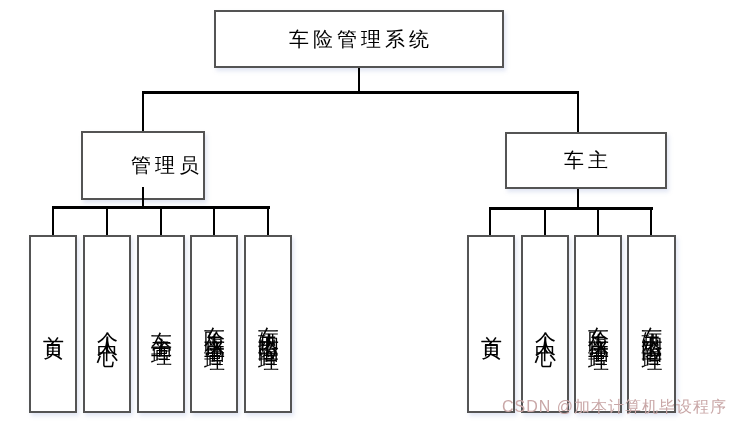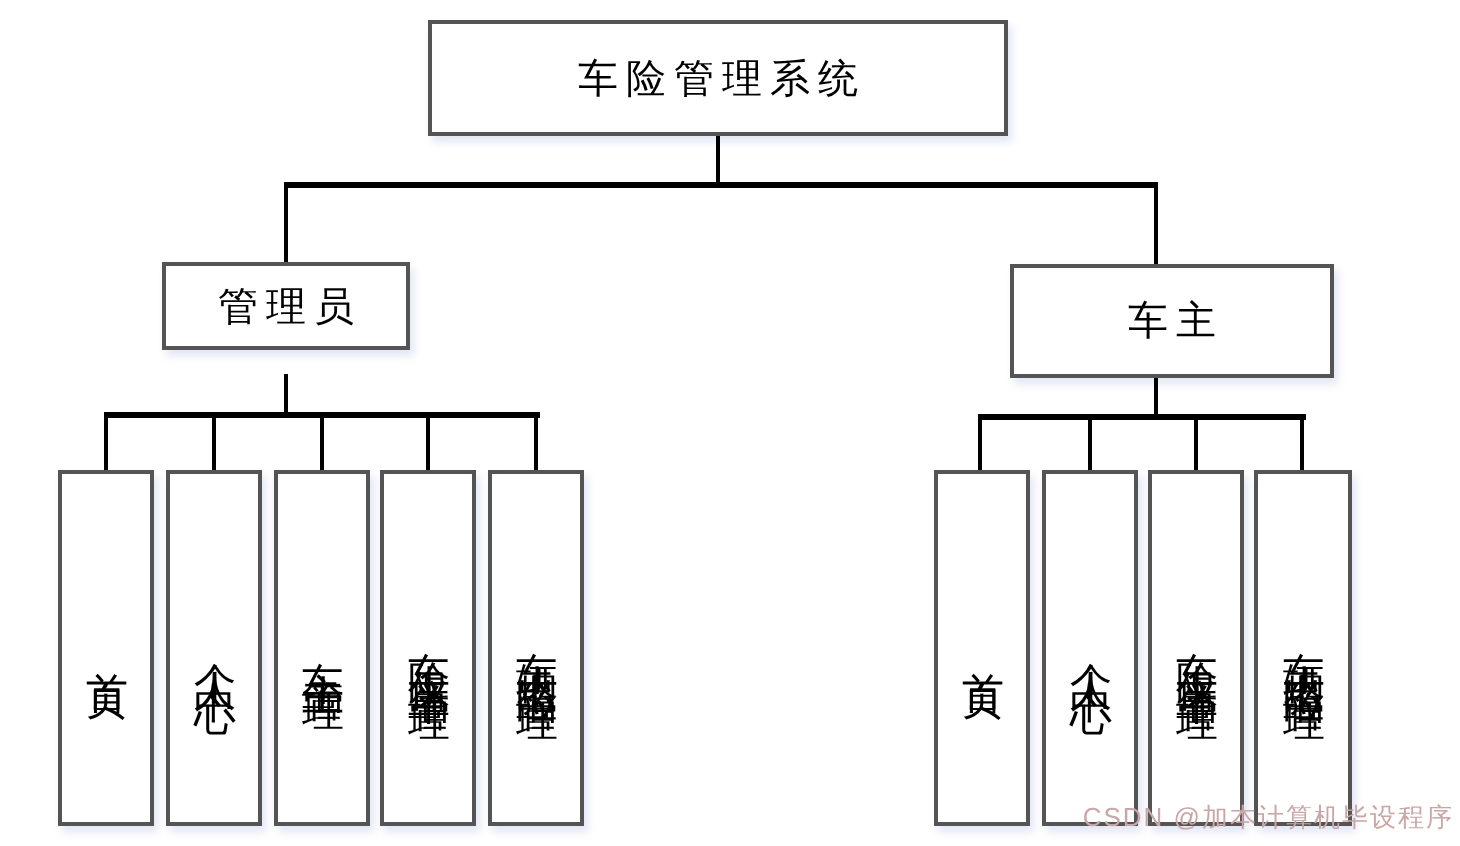--- a/index.html
+++ b/index.html
@@ -37,21 +37,21 @@
   .line{
     position:absolute;
     background:#000000;
   }
   .vline{width:2px;}
   .hline{height:3px;}
   #watermark{
     position:absolute;
     right:3px;
     bottom:5px;
-    font-size:13px;
+    font-size:16px;
     letter-spacing:1px;
     color:#c9a7a7;
     font-family:"Liberation Sans","DejaVu Sans",sans-serif;
     white-space:nowrap;
     z-index:5;
   }
 </style>
 </head>
 <body>
 
@@ -59,21 +59,21 @@
 
   <div class="box" style="left:214px;top:10px;width:290px;height:58px;">
     <span class="hlabel">车险管理系统</span>
   </div>
 
   <div class="line vline" style="left:358px;top:68px;height:26px;"></div>
   <div class="line hline" style="left:142px;top:91px;width:437px;"></div>
   <div class="line vline" style="left:142px;top:91px;height:42px;"></div>
   <div class="line vline" style="left:577px;top:91px;height:43px;"></div>
 
-  <div class="box" style="left:81px;top:131px;width:124px;height:44px;">
+  <div class="box" style="left:81px;top:131px;width:124px;height:69px;justify-content:flex-end;">
     <span class="hlabel">管理员</span>
   </div>
   <div class="box" style="left:505px;top:132px;width:162px;height:57px;">
     <span class="hlabel">车主</span>
   </div>
 
   <div class="line vline" style="left:142px;top:187px;height:22px;"></div>
   <div class="line hline" style="left:52px;top:206px;width:218px;"></div>
   <div class="line vline" style="left:52px;top:206px;height:31px;"></div>
   <div class="line vline" style="left:106px;top:206px;height:31px;"></div>

